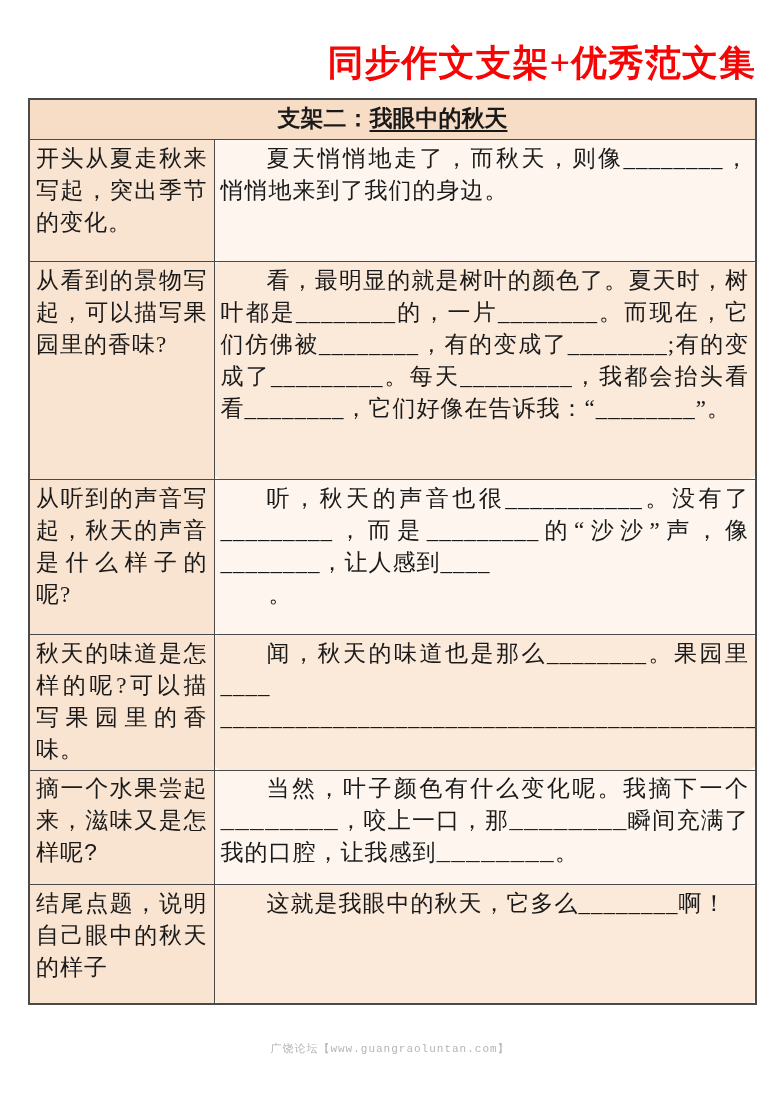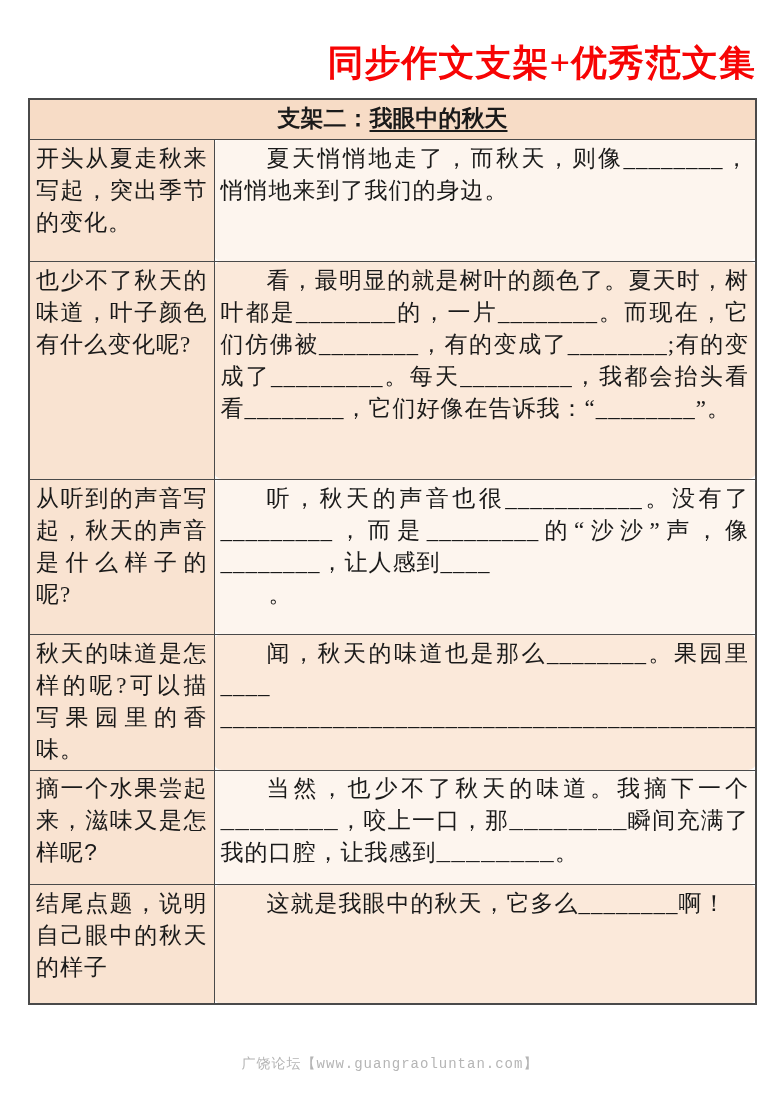--- a/index.html
+++ b/index.html
@@ -75,24 +75,24 @@
     border-radius:8px;
   }
   tr.alt td.content{background:var(--content-peach);}
   tr.h1{height:122px;padding-left:44px;}
   tr.h2{height:218px;}
   tr.h3{height:155px;}
   tr.h4{height:133px;}
   tr.h5{height:114px;font-family:Liberation Mono, monospace;}
   tr.h6{height:120px;}
   .footer{
-    margin-top:50px;
+    margin-top:36px;
     text-align:center;
     font-family:"Liberation Mono","DejaVu Sans Mono",monospace;
-    font-size:14px;
+    font-size:11px;
     color:var(--footer-gray);
     letter-spacing:1px;
   }
 </style>
 </head>
 <body>
 
 <div class="page">
 
   <div class="doc-title">同步作文支架+优秀范文集</div>
@@ -109,39 +109,39 @@
         <span>支架二：</span><span class="u">我眼中的秋天</span>
       </td>
     </tr>
 
     <tr class="h1">
       <td class="prompt">开头从夏走秋来写起，突出季节的变化。</td>
       <td class="content">夏天悄悄地走了，而秋天，则像________，悄悄地来到了我们的身边。</td>
     </tr>
 
     <tr class="h2 alt">
-      <td class="prompt">也少不了秋天的味道，叶子颜色有什么变化呢?</td>
+      <td class="prompt">从看到的景物写起，可以描写果园里的香味?</td>
       <td class="content">看，最明显的就是树叶的颜色了。夏天时，树叶都是________的，一片________。而现在，它们仿佛被________，有的变成了________;有的变成了_________。每天_________，我都会抬头看看________，它们好像在告诉我：“________”。</td>
     </tr>
 
     <tr class="h3">
       <td class="prompt">从听到的声音写起，秋天的声音是什么样子的呢?</td>
       <td class="content">听，秋天的声音也很___________。没有了_________，而是_________的“沙沙”声，像________，让人感到____
 　　。</td>
     </tr>
 
     <tr class="h4 alt">
       <td class="prompt">秋天的味道是怎样的呢?可以描写果园里的香味。</td>
       <td class="content">闻，秋天的味道也是那么________。果园里____
 _____________________________________________</td>
     </tr>
 
     <tr class="h5">
       <td class="prompt">摘一个水果尝起来，滋味又是怎样呢?</td>
-      <td class="content">当然，也少不了秋天的味道。我摘下一个________，咬上一口，那________瞬间充满了我的口腔，让我感到________。</td>
+      <td class="content">当然，叶子颜色有什么变化呢。我摘下一个________，咬上一口，那________瞬间充满了我的口腔，让我感到________。</td>
     </tr>
 
     <tr class="h6 alt">
       <td class="prompt">结尾点题，说明自己眼中的秋天的样子</td>
       <td class="content">这就是我眼中的秋天，它多么________啊！</td>
     </tr>
   </tbody>
     </table>
 
   <div class="footer">广饶论坛【www.guangraoluntan.com】</div>

